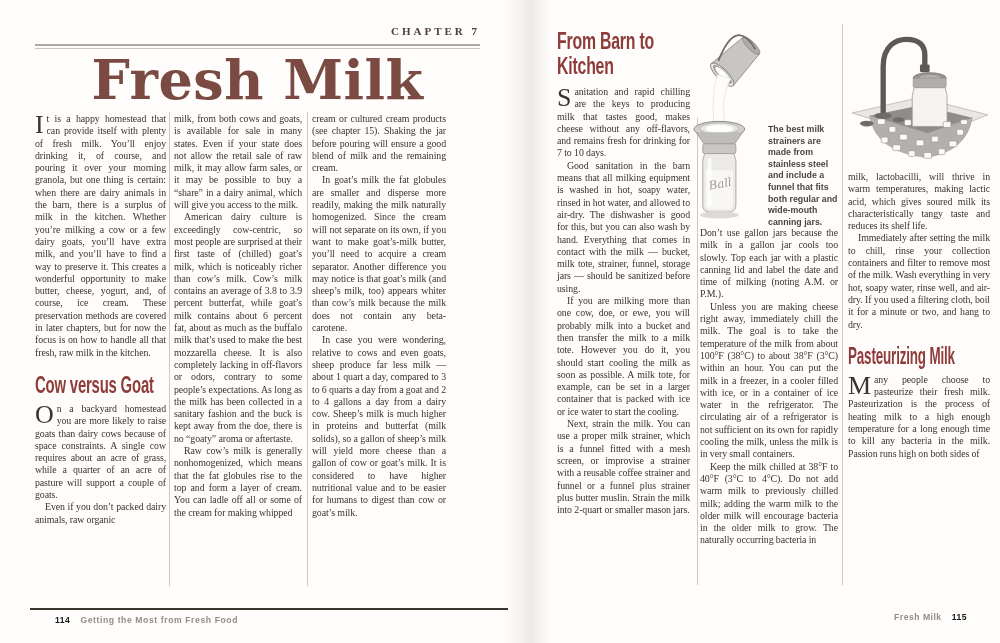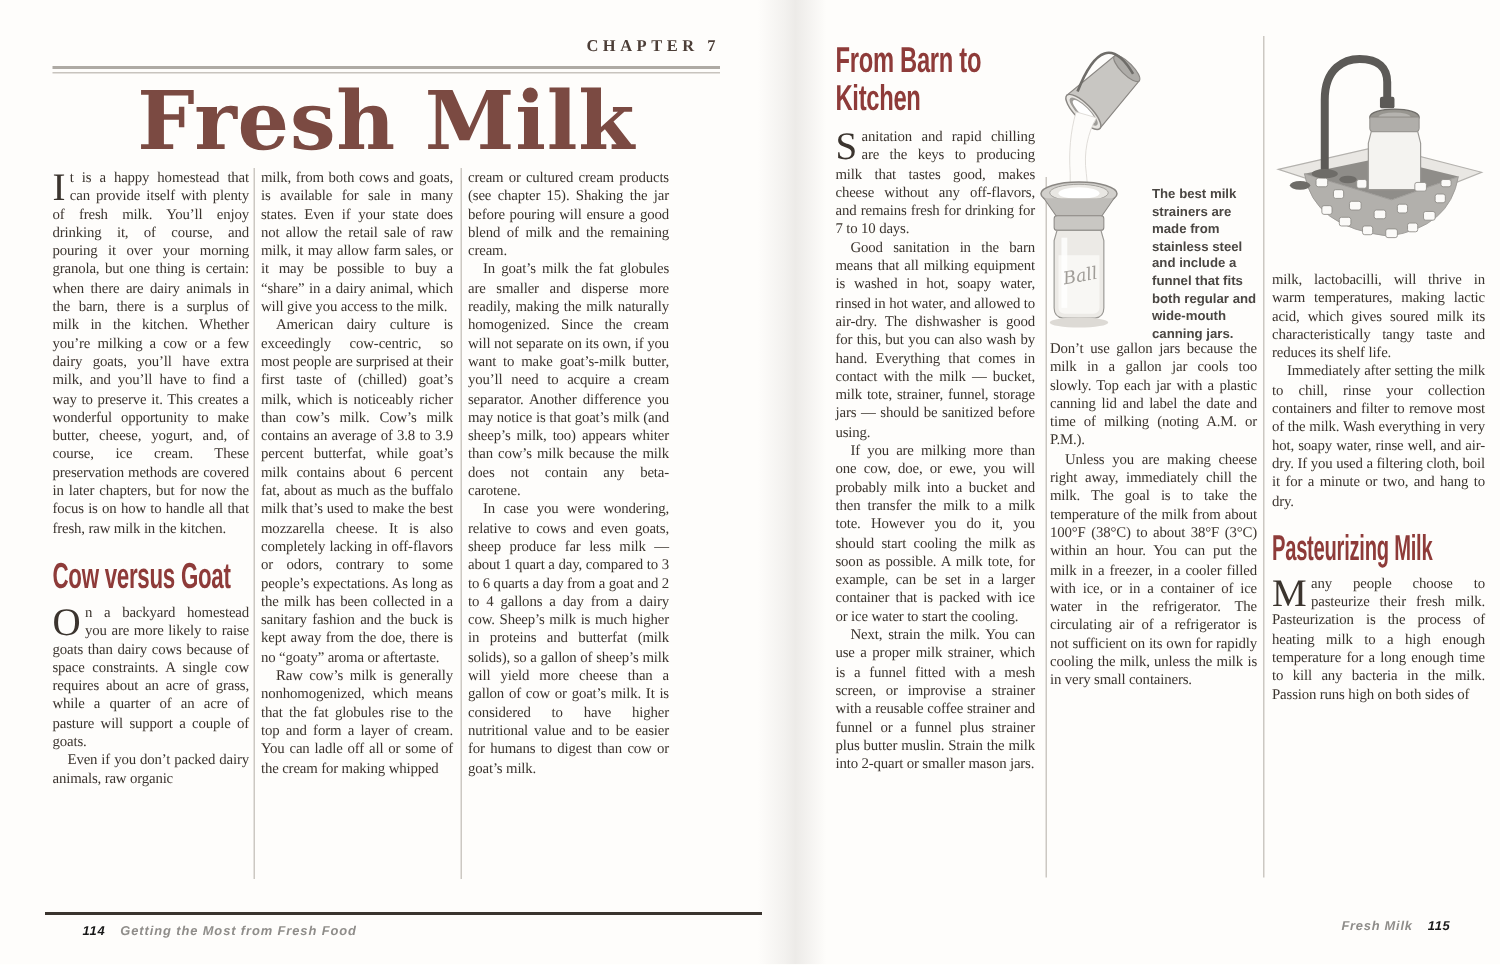--- a/index.html
+++ b/index.html
@@ -13,21 +13,21 @@
       font-family:"Liberation Serif",serif;}
   .red-h{font-family:"Liberation Sans",sans-serif;font-weight:700;color:#8e3b39;
          letter-spacing:-0.3px;white-space:nowrap;transform-origin:0 0;}
   .h-cvg{font-size:24px;line-height:26px;margin:13px 0 5px;transform:scaleX(.62);}
   .h-fbk{font-size:24px;line-height:25px;margin:0 0 8px;transform:scaleX(.66);}
   .h-fbk span{display:block;}
   .h-pm{font-size:24px;line-height:26px;margin:12px 0 5px;transform:scaleX(.56);}
   .cap{font-family:"Liberation Sans",sans-serif;font-weight:700;font-size:8.8px;
        line-height:11.6px;color:#4a4642;letter-spacing:0;}
   .foot{position:absolute;font-family:"Liberation Sans",sans-serif;font-weight:700;
-        font-size:8.6px;letter-spacing:.5px;color:#8f8d8a;font-style:italic;}
+        font-size:8.6px;letter-spacing:.5px;color:#8f8d8a;}
   .foot .num{color:#18181
 8;}
   .foot .num{color:#181818;}
   
   .chapter-row{position:absolute;top:25px;left:35px;width:445px;text-align:right;
         font-family:"Liberation Serif",serif;font-weight:700;font-size:11px;
         letter-spacing:3px;color:#4c3e37;}
   .rule-a{position:absolute;top:44px;left:35px;width:445px;height:2px;background:#aeaaa4;}
   .rule-b{position:absolute;top:48px;left:35px;width:445px;height:1px;background:#c8c4be;}
   .book-title{position:absolute;top:48px;left:0;width:515px;text-align:center;
@@ -50,21 +50,21 @@
   .rp-c1{left:557px;top:28px;width:133px;}
   .rp-c2{left:700px;top:14px;width:138px;}
   .rp-c3{left:848px;top:18px;width:142px;}
   .rp-d1{left:697px;top:118px;height:467px;}
   .rp-d2{left:842px;top:24px;height:561px;}
   .illo-block{position:relative;height:213px;}
   .illo1{position:absolute;left:-7px;top:0;width:78px;height:207px;}
   .cap1{position:absolute;left:68px;top:110px;width:70px;}
   .illo2{display:block;width:142px;height:153px;}
   .cap2{margin-top:6px;}
-  .rp-c3 .first-after-cap{margin-top:10px;}
+  .rp-c3 .first-after-cap{}
   .rp-foot{top:612px;right:33px;text-align:center;}
   .rp-foot .num{margin-left:10px;}
 </style>
 </head>
 <body>
 
 <div id="spread">
 
   <div class="chapter-row">CHAPTER 7</div>
   <div class="rule-a"></div>
@@ -147,20 +147,21 @@
         <path d="M 12,143 L 42,143 L 44,150 L 44,196 Q 44,202 38,203 L 16,203 Q 10,202 10,196 L 10,150 Z" fill="#eceae6" stroke="#9a9894" stroke-width="0.8"></path>
         <path d="M 13,160 L 41,160 L 41,196 Q 41,199 37,200 L 17,200 Q 13,199 13,196 Z" fill="#f8f7f4"></path>
         <rect x="15" y="148" width="4" height="48" fill="#ffffff" opacity="0.8"></rect>
         <text x="17" y="180" font-family="DejaVu Serif, serif" font-style="italic" font-size="12" fill="#a09d98" transform="rotate(-10 17 180)">Ball</text>
         <ellipse cx="27" cy="206" rx="20" ry="3.5" fill="#dddad5"></ellipse>
       </svg>
       <div class="cap cap1">The best milk strainers are made from stainless steel and include a funnel that fits both regular and wide-mouth canning jars.</div>
     </div>
     <p class="bt">Don’t use gallon jars because the milk in a gallon jar cools too slowly. Top each jar with a plastic canning lid and label the date and time of milking (noting A.M. or P.M.).</p>
     <p class="bt ind">Unless you are making cheese right away, immediately chill the milk. The goal is to take the temperature of the milk from about 100°F (38°C) to about 38°F (3°C) within an hour. You can put the milk in a freezer, in a cooler filled with ice, or in a container of ice water in the refrigerator. The circulating air of a refrigerator is not sufficient on its own for rapidly cooling the milk, unless the milk is in very small containers.</p>
+    <p class="bt ind">Keep the milk chilled at 38°F to 40°F (3°C to 4°C). Do not add warm milk to previously chilled milk; adding the warm milk to the older milk will encourage bacteria in the older milk to grow. The naturally occurring bacteria in</p>
   </div>
 
   <div class="vdiv rp-d2"></div>
 
   <div class="rp-col rp-c3">
     <svg class="illo2" viewBox="0 0 146 158" xmlns="http://www.w3.org/2000/svg">
 
       <path d="M 4,98 L 74,82 L 144,100 L 84,124 Z" fill="#e9e7e3" stroke="#b4b2ae" stroke-width="0.8"></path>
       <path d="M 22,101 L 75,90 L 128,103 L 82,119 Z" fill="#8f8d89"></path>
       <path d="M 22,101 Q 28,138 80,144 Q 122,138 128,103 L 82,119 Z" fill="#b2b0ac" stroke="#9a9894" stroke-width="0.6"></path>

